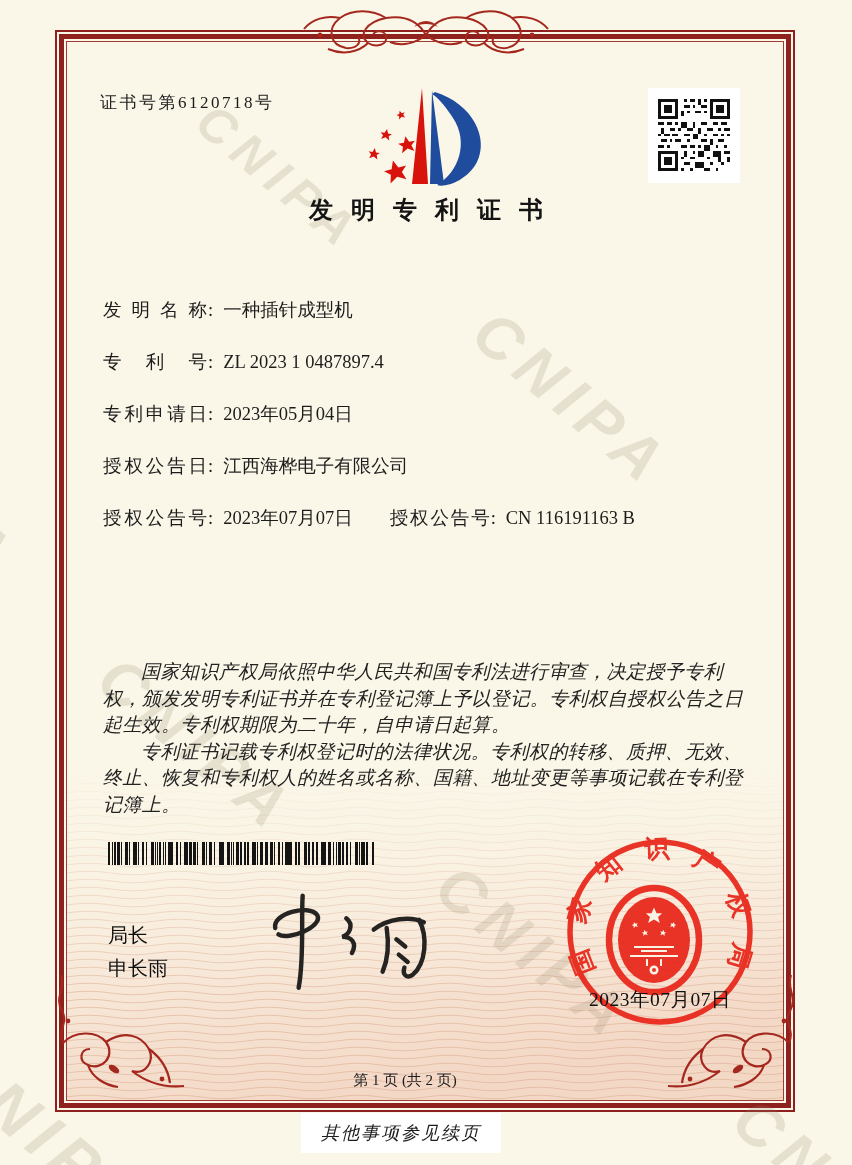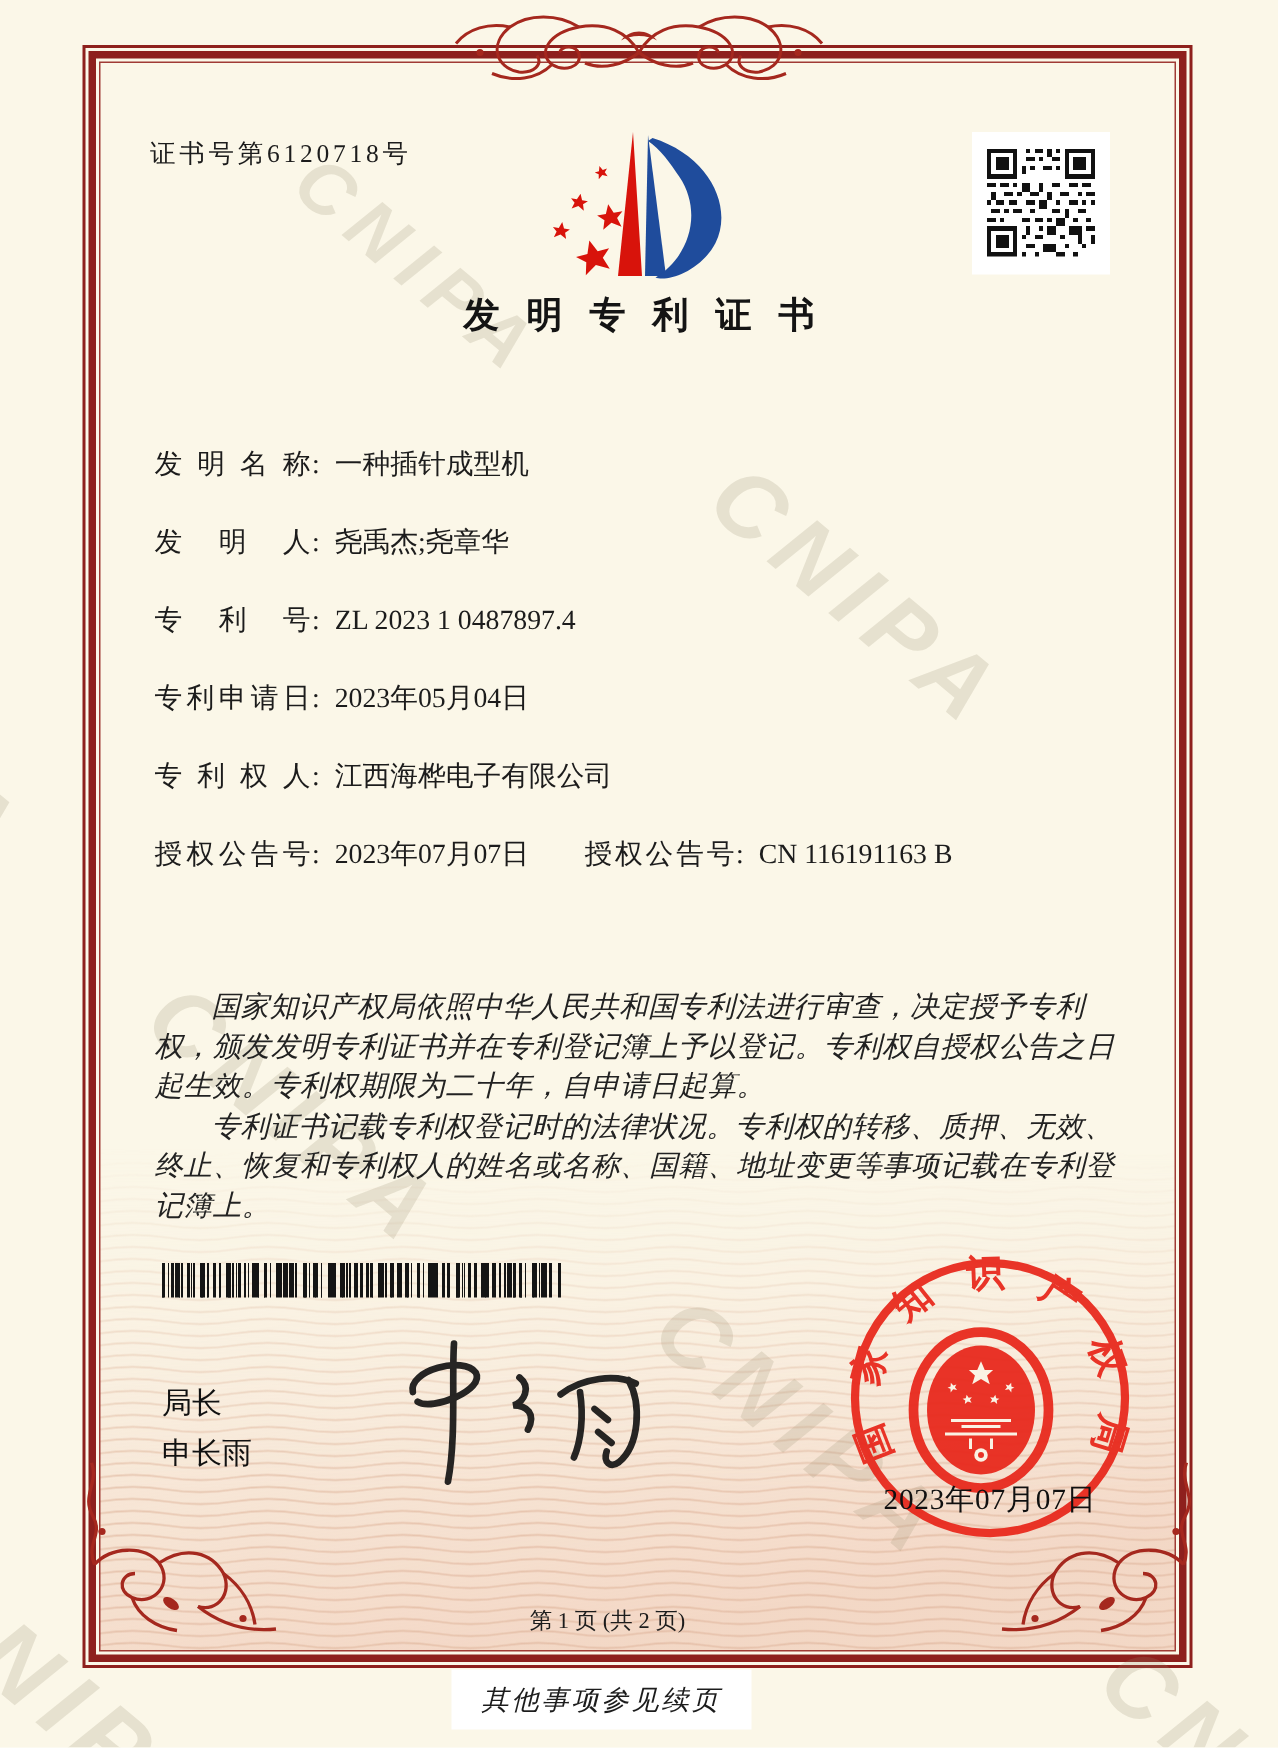--- a/index.html
+++ b/index.html
@@ -201,30 +201,27 @@
     </svg>
   </div>
 
   <div class="title">发明专利证书</div>
 
   <div class="fields">
     <div class="frow">
       <span class="flabel">发明名称</span><span class="fcolon">:</span><span>一种插针成型机</span>
     </div>
     <div class="frow">
-      <span class="flabel">发明人</span><span class="fcolon">:</span><span>尧禹杰;尧章华</span>
-    </div>
-    <div class="frow">
       <span class="flabel">专利号</span><span class="fcolon">:</span><span>ZL 2023 1 0487897.4</span>
     </div>
     <div class="frow">
       <span class="flabel">专利申请日</span><span class="fcolon">:</span><span>2023年05月04日</span>
     </div>
     <div class="frow">
-      <span class="flabel">专利权人</span><span class="fcolon">:</span><span>江西海桦电子有限公司</span>
+      <span class="flabel">授权公告日</span><span class="fcolon">:</span><span>江西海桦电子有限公司</span>
     </div>
     <div class="frow">
       <span class="fpair1"><span class="flabel">授权公告号</span><span class="fcolon">:</span><span>2023年07月07日</span></span>
       <span class="flabel2">授权公告号</span><span class="fcolon">:</span><span>CN 116191163 B</span>
     </div>
   </div>
 
   <div class="paras">
     <p>国家知识产权局依照中华人民共和国专利法进行审查，决定授予专利权，颁发发明专利证书并在专利登记簿上予以登记。专利权自授权公告之日起生效。专利权期限为二十年，自申请日起算。</p>
     <p>专利证书记载专利权登记时的法律状况。专利权的转移、质押、无效、终止、恢复和专利权人的姓名或名称、国籍、地址变更等事项记载在专利登记簿上。</p>

